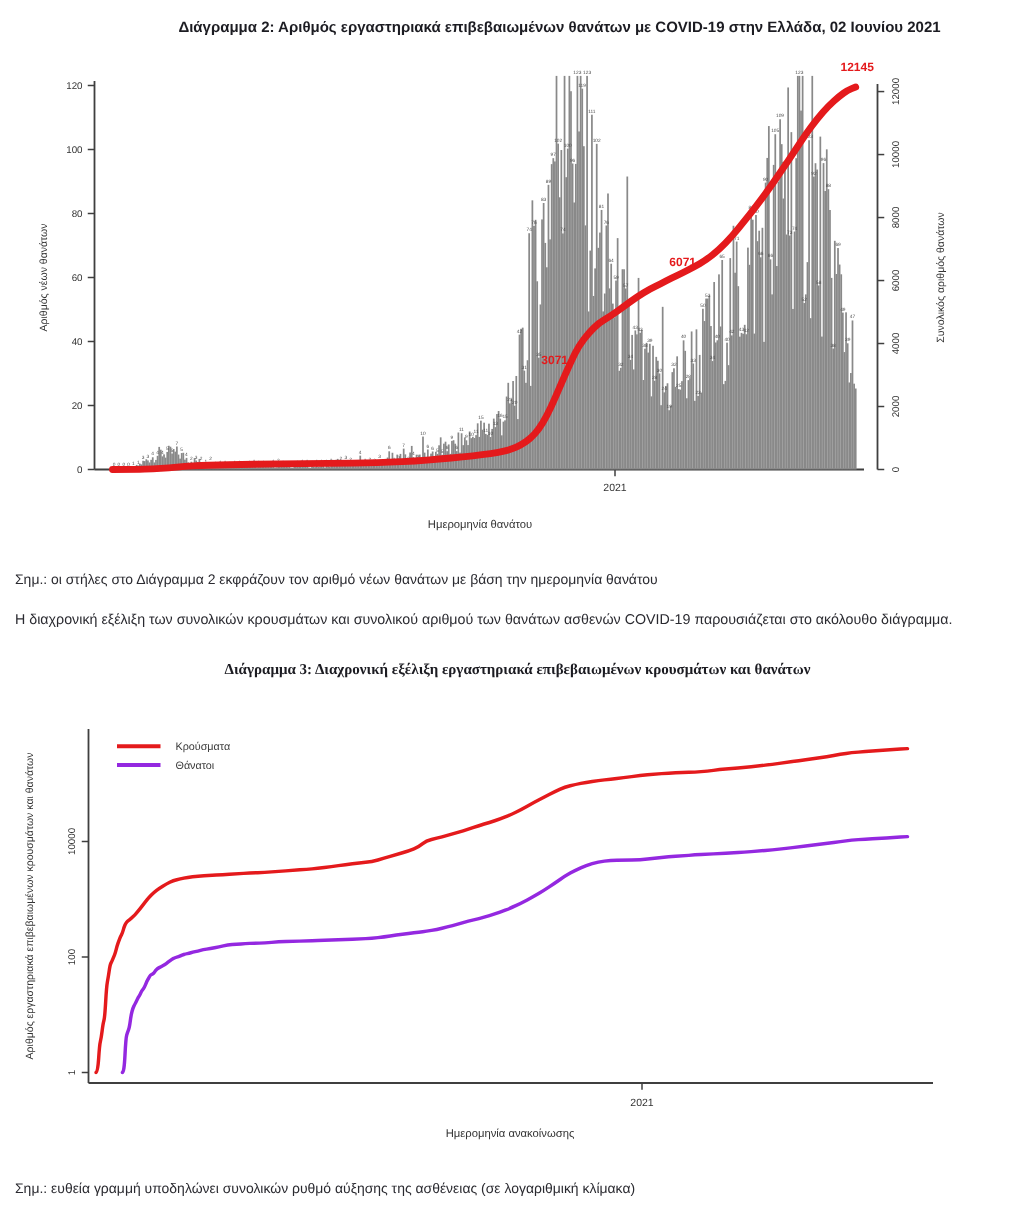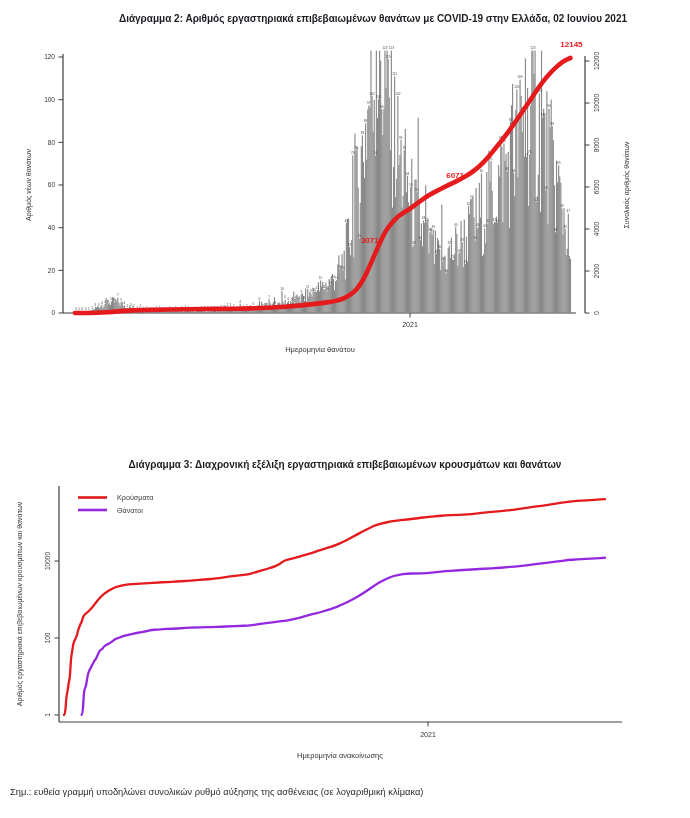--- a/index.html
+++ b/index.html
@@ -674,23 +674,25 @@
         <text x="561.9" y="207.1" font-size="3.2" text-anchor="middle" fill="#4a4a4a">49</text>
         <text x="565.1" y="227.6" font-size="3.2" text-anchor="middle" fill="#4a4a4a">39</text>
         <text x="568.3" y="212.3" font-size="3.2" text-anchor="middle" fill="#4a4a4a">47</text>
       </g>
       <path d="M 75 313 Q 91.086 312.95800741045696 96.45 312.77 Q 101.81 312.5800741045698 107.17 312.23 Q 112.53399999999999 311.88719637710994 117.90 311.41 Q 123.25800000000001 310.94236311239194 128.62 310.61 Q 133.982 310.2704816797036 139.34 310.16 Q 144.70600000000002 310.039522437217 152.75 309.84 Q 160.792 309.64059283655826 169.37 309.48 Q 177.9504 309.3256484149856 185.99 309.24 Q 194.03640000000001 309.1576780568135 202.08 309.06 Q 210.1224 308.9687114038699 218.17 308.92 Q 226.2084 308.86372993001237 234.79 308.78 Q 243.3668 308.69575957184026 251.41 308.41 Q 259.4528 308.12885961300947 268.03 307.75 Q 276.6112 307.3729930012351 284.65 306.72 Q 292.6972 306.0712227254014 300.74 305.34 Q 308.78319999999997 304.6014820913956 315.22 303.87 Q 321.65200000000004 303.13174145738986 327.01 302.40 Q 332.376 301.6620008233841 336.67 300.61 Q 340.9552 299.562371346233 344.17 298.09 Q 347.38960000000003 296.6228900782215 350.61 294.42 Q 353.824 292.2136681762042 356.50 289.17 Q 359.186 286.12474269246604 361.87 281.72 Q 364.548 277.30629888843146 367.23 271.53 Q 369.91 265.7583367641005 372.59 259.46 Q 375.272 253.1605599011939 377.95 247.18 Q 380.634 241.1926718814327 383.31 235.73 Q 385.996 230.27459860024703 389.21 226.18 Q 392.4304 222.08604363935777 395.65 218.83 Q 398.8648 215.57719226018938 403.15 213.06 Q 407.444 210.53808151502676 411.73 207.39 Q 416.02320000000003 204.23919308357347 420.31 201.09 Q 424.6024 197.94030465212023 428.89 195.32 Q 433.1816 192.6912309592425 436.94 190.91 Q 440.6884 189.12186084808565 443.91 187.33 Q 447.1228 185.53149444215728 450.88 183.86 Q 454.6296 182.19308357348703 458.38 180.20 Q 462.1364 178.20378756689996 466.43 175.79 Q 470.7156 173.37463976945244 475.01 169.91 Q 479.2948 166.44586249485386 483.58 162.04 Q 487.874 157.62741869081927 492.16 152.38 Q 496.4532 147.1292713050638 500.21 142.41 Q 503.96000000000004 137.6809386578839 508.25 131.91 Q 512.5391999999999 126.13297653355292 516.83 119.83 Q 521.1184000000001 113.53519967064636 525.41 107.24 Q 529.6976 100.93742280773981 533.45 95.16 Q 537.2044000000001 89.38946068340883 540.96 84.35 Q 544.7112 79.31123919308357 548.46 75.01 Q 552.2180000000001 70.7027583367641 555.97 67.34 Q 559.7248 63.98394400988062 562.41 62.09 Q 565.0868 60.20461095100865 567.77 59.10 L 570.4488 58" fill="none" stroke="#e41a1c" stroke-width="4.6" stroke-linecap="round" stroke-linejoin="round"></path>
       <text x="369.7788" y="242.52037875668998" font-size="8" text-anchor="middle" fill="#e41a1c" font-weight="bold">3071</text>
       <text x="455.1228" y="177.53149444215728" font-size="8" text-anchor="middle" fill="#e41a1c" font-weight="bold">6071</text>
       <text x="571.4488" y="47" font-size="8" text-anchor="middle" fill="#e41a1c" font-weight="bold">12145</text>
     </svg>
 
-
-
-  <div class="chart-title" style="top:459px;">Διάγραμμα 3: Διαχρονική εξέλιξη εργαστηριακά επιβεβαιωμένων κρουσμάτων και θανάτων</div>
+  <div class="note" style="top:381px;">Σημ.: οι στήλες στο Διάγραμμα 2 εκφράζουν τον αριθμό νέων θανάτων με βάση την ημερομηνία θανάτου</div>
+
+  <div class="para" style="top:407px;">Η διαχρονική εξέλιξη των συνολικών κρουσμάτων και συνολικού αριθμού των θανάτων ασθενών COVID-19 παρουσιάζεται στο ακόλουθο διάγραμμα.</div>
+
+  <div class="chart-title" style="top:441px;font-family:Liberation Serif, serif;">Διάγραμμα 3: Διαχρονική εξέλιξη εργαστηριακά επιβεβαιωμένων κρουσμάτων και θανάτων</div>
 
   <svg id="chart2" style="top:480px;" width="690" height="300" viewBox="0 480 690 300">
       <line x1="59" y1="486" x2="59" y2="722" stroke="#3f3f3f" stroke-width="1.2"></line>
       <line x1="54.5" y1="715" x2="59" y2="715" stroke="#3f3f3f" stroke-width="1"></line>
       <text x="0" y="0" font-size="6.5" text-anchor="middle" fill="#333333" transform="translate(50 715.0) rotate(-90)">1</text>
       <line x1="54.5" y1="638" x2="59" y2="638" stroke="#3f3f3f" stroke-width="1"></line>
       <text x="0" y="0" font-size="6.5" text-anchor="middle" fill="#333333" transform="translate(50 638.0) rotate(-90)">100</text>
       <line x1="54.5" y1="561" x2="59" y2="561" stroke="#3f3f3f" stroke-width="1"></line>
       <text x="0" y="0" font-size="6.5" text-anchor="middle" fill="#333333" transform="translate(50 561.0) rotate(-90)">10000</text>
       <text x="0" y="0" font-size="7" text-anchor="middle" fill="#333333" transform="translate(22 604) rotate(-90)">Αριθμός εργαστηριακά επιβεβαιωμένων κρουσμάτων και θανάτων</text>

